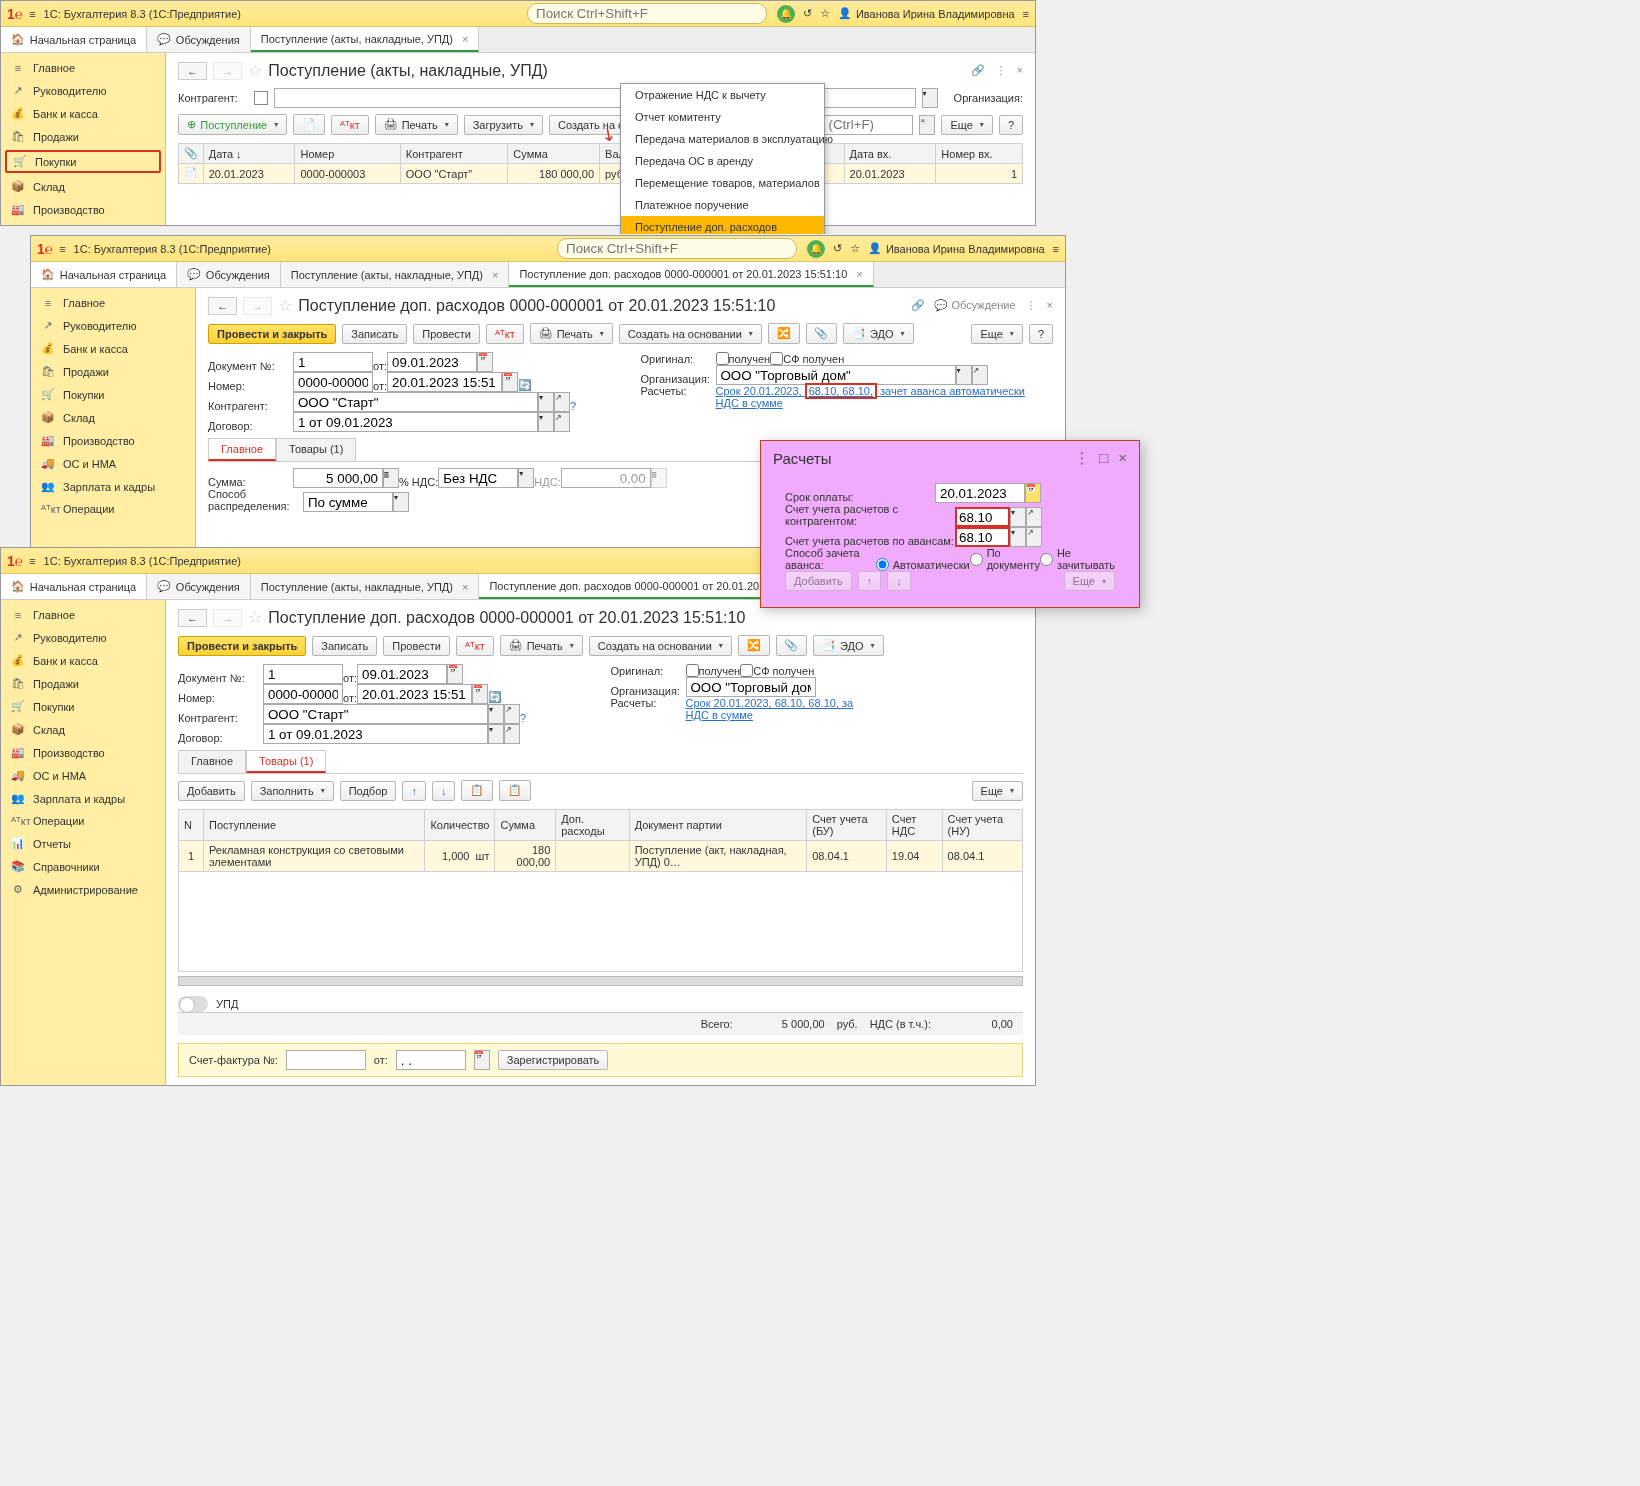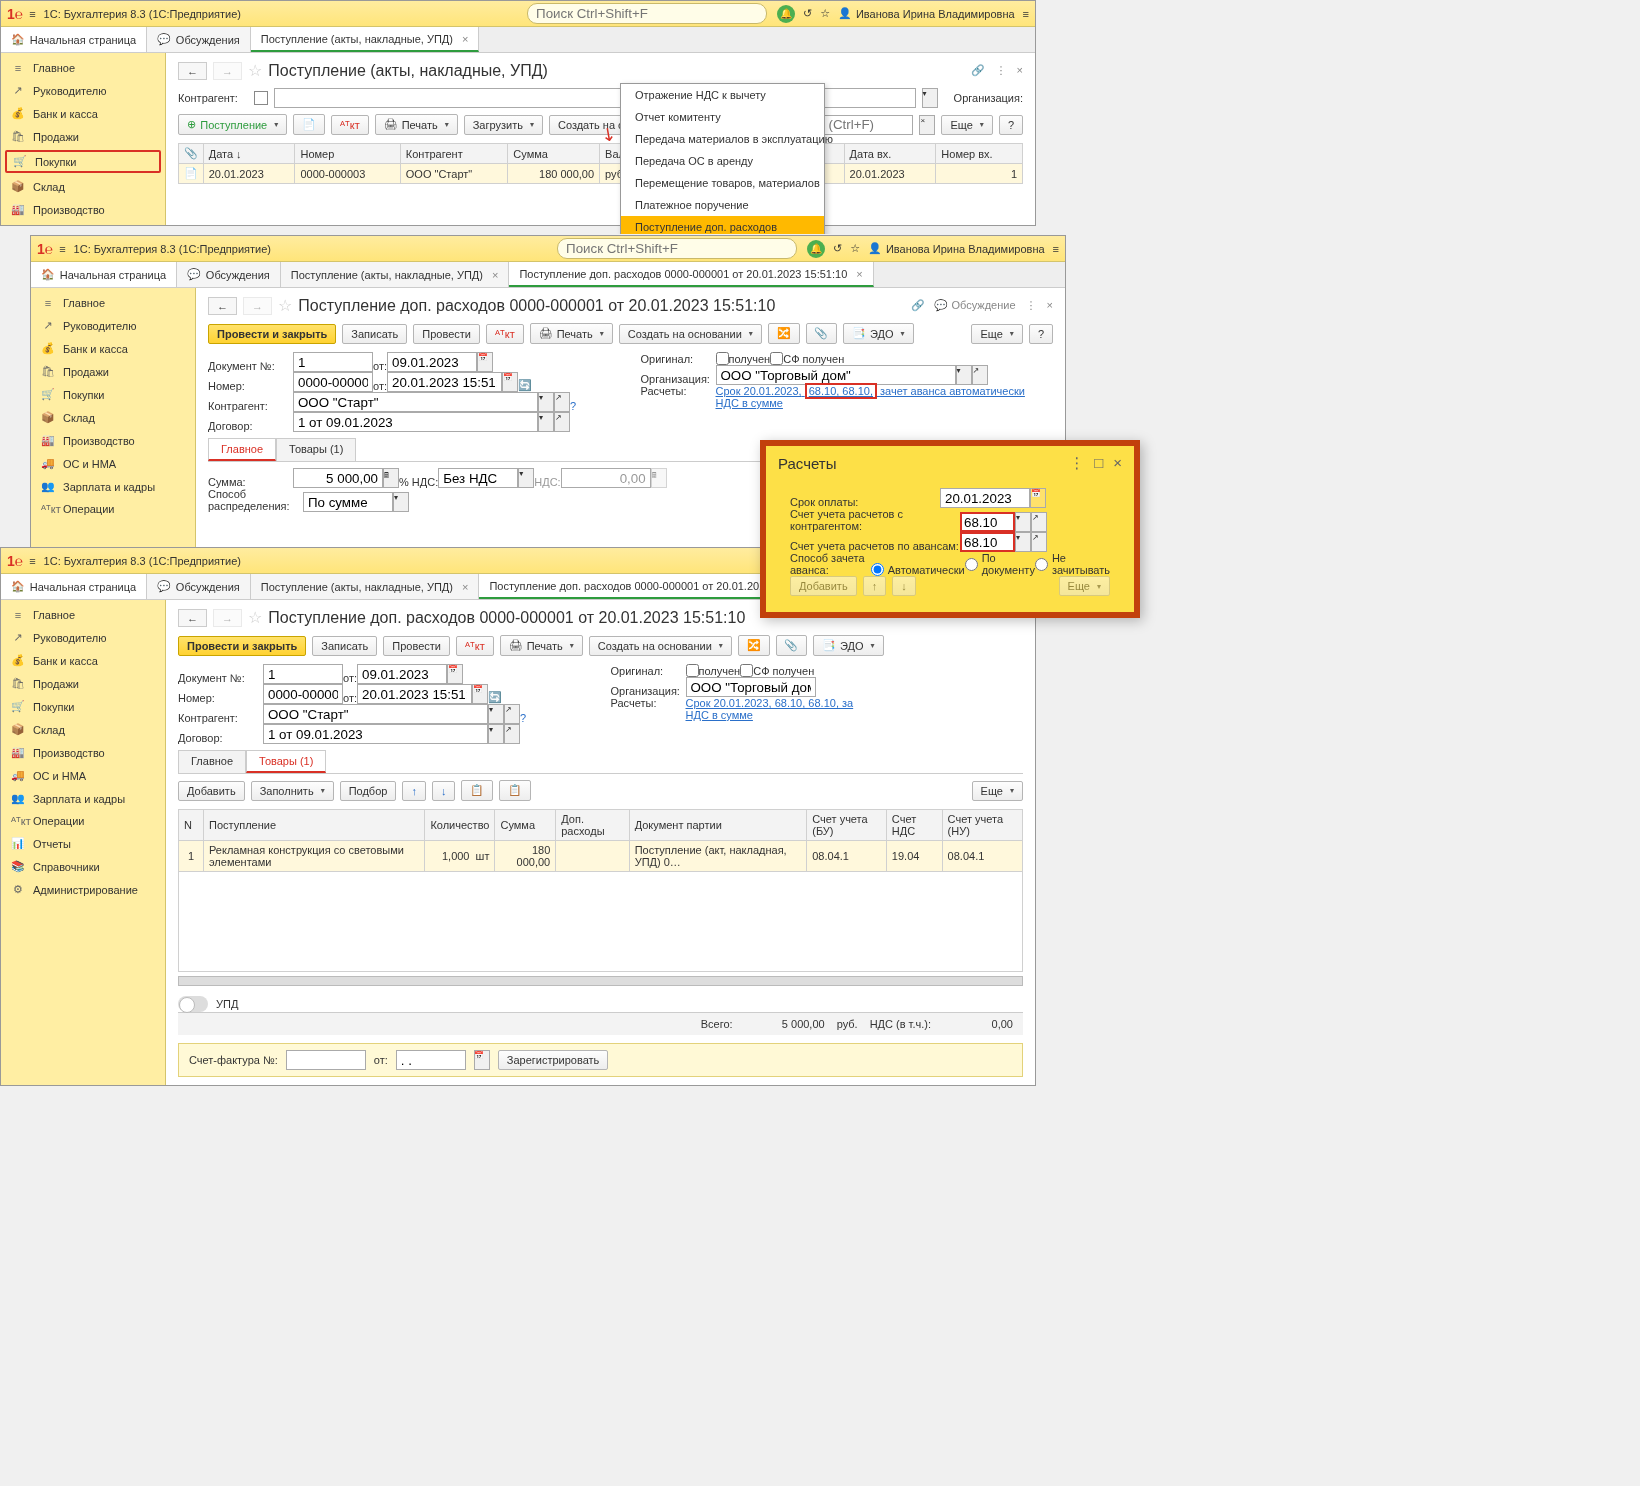--- a/index.html
+++ b/index.html
@@ -71,21 +71,21 @@
 .form-row .lbl3 { width: 75px; }
 .link { color: #2a6fc9; text-decoration: underline; cursor: pointer; }
 .red-box { border: 2px solid #d93025; padding: 0 2px; }
 
 
 .inner-tabs { display: flex; border-bottom: 1px solid #ccc; margin: 6px 0; }
 .inner-tabs .itab { padding: 4px 12px; border: 1px solid #ccc; border-bottom: none; background: #f3f3f3; cursor: pointer; }
 .inner-tabs .itab.act { background: #fff; border-bottom: 2px solid #d93025; color: #d93025; }
 
 
-.popup { position: absolute; background: #fde047; border: 6px solid #c2410c; box-shadow: 3px 3px 12px rgba(0,0,0,.25); z-index: 20; }
+.popup { position: absolute; background: #f0abfc; border: 1px solid #c2410c; box-shadow: 3px 3px 12px rgba(0,0,0,.25); z-index: 20; }
 .popup .p-title { padding: 8px 12px; font-size: 15px; display: flex; align-items: center; }
 .popup .p-title .picons { margin-left: auto; display: flex; gap: 10px; color: #666; }
 .popup .p-body { padding: 8px 24px; }
 .popup .p-footer { background: #f3f3f3; padding: 6px 12px; display: flex; justify-content: flex-end; gap: 6px; border-top: 1px solid #ddd; }
 .radio { display: flex; align-items: center; gap: 4px; }
 
 
 .totals { background: #f3f3f3; border-top: 1px solid #ccc; padding: 5px 10px; display: flex; align-items: center; gap: 12px; justify-content: flex-end; }
 
 

